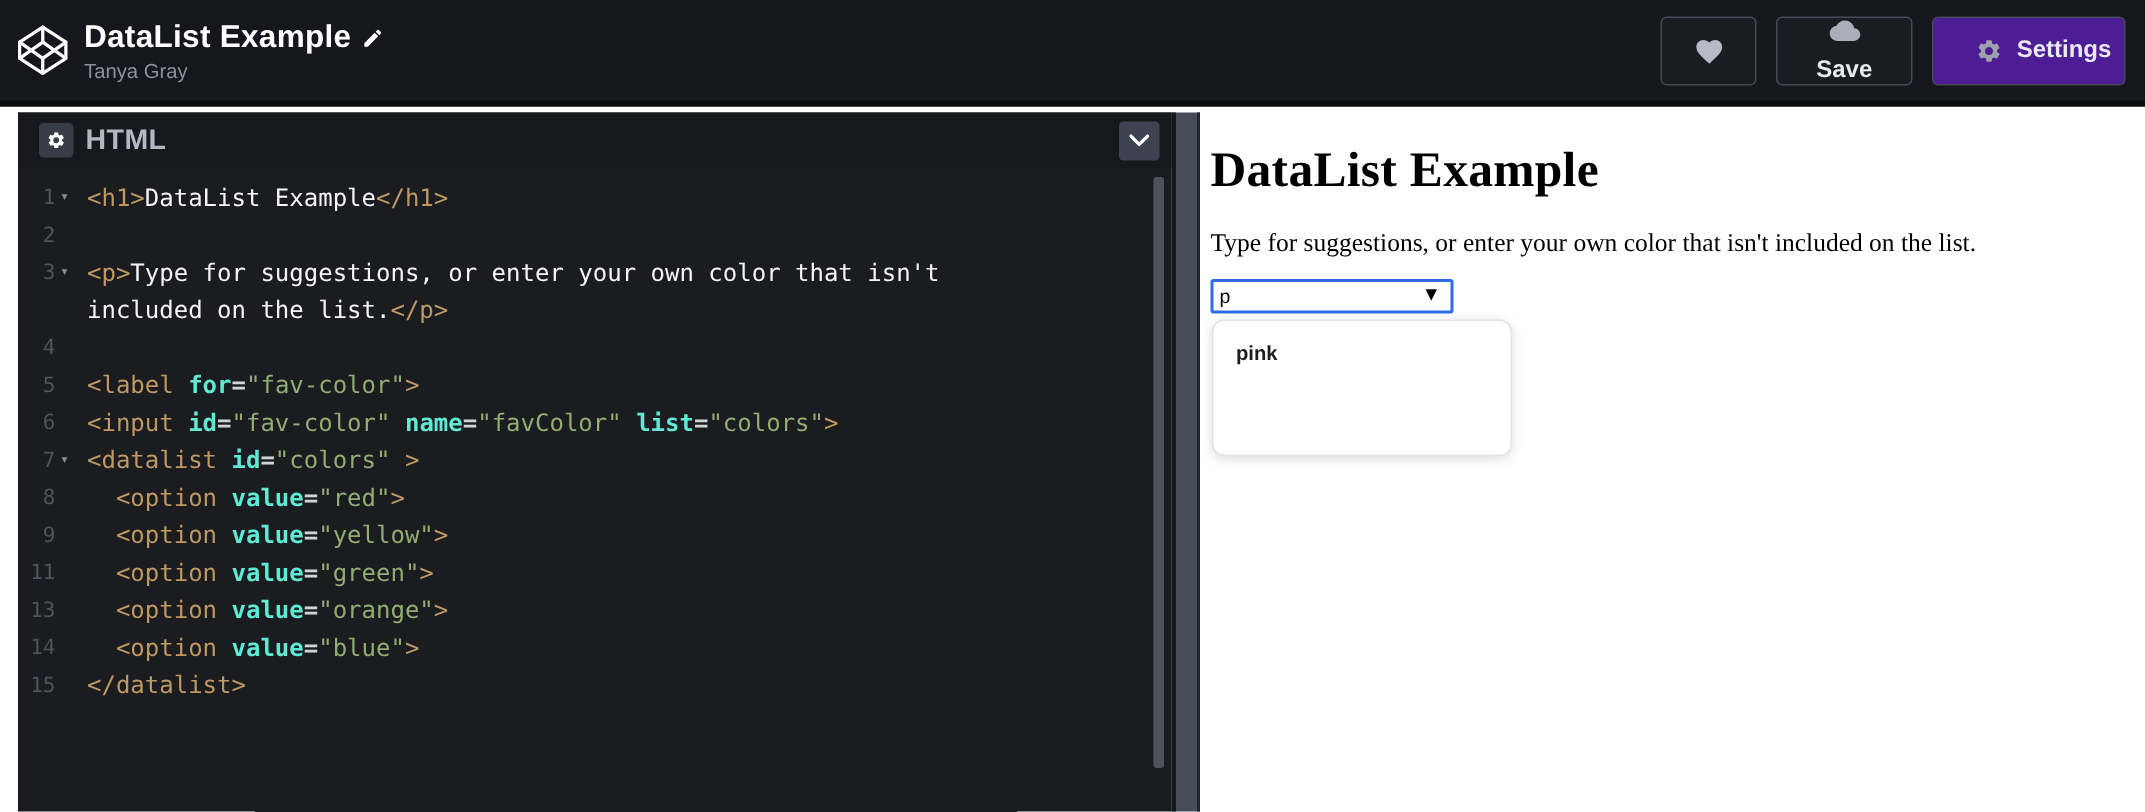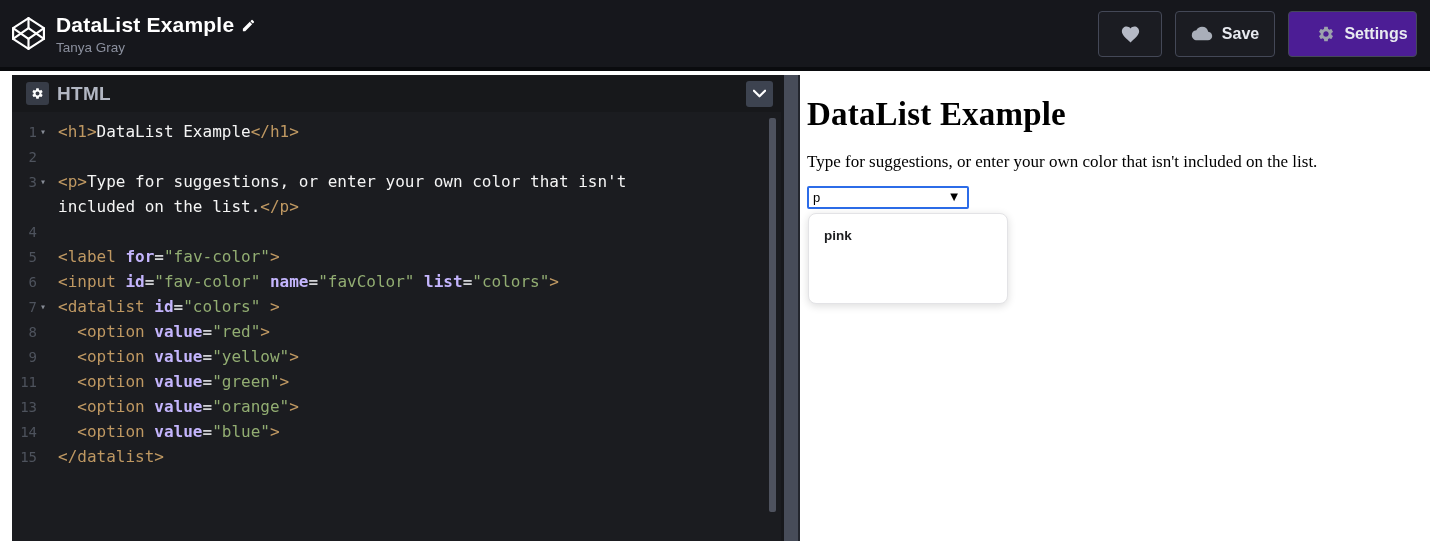--- a/index.html
+++ b/index.html
@@ -14,21 +14,21 @@
   .title-block { margin-left:9px; display:flex; flex-direction:column; }
   .title-row { display:flex; align-items:center; gap:7px; }
   .pen-title { color:#ffffff; font-size:21px; font-weight:bold; letter-spacing:.2px; }
   .pencil { width:15px; height:15px; margin-top:2px; }
   .pen-author { color:#8b909e; font-size:13.5px; margin-top:3px; }
   .header-actions { margin-left:auto; margin-right:13px; display:flex; gap:13px; }
   .hbtn { height:46px; border:1px solid #444857; border-radius:4px; background:#1b1c22;
     color:#e8eaf0; font-size:16px; font-weight:bold; display:flex; align-items:center;
     justify-content:center; gap:9px; cursor:pointer; font-family:inherit; }
   .hbtn.like { width:64px; }
-  .hbtn.save { width:100px; }
+  .hbtn.save { width:91px;flex-direction:column; }
   .hbtn.settings { width:129px; background:#4c1d95; border-color:#444857;padding-left:20px; }
   .hbtn svg { flex:0 0 auto; }
 
   
   .main { position:absolute; top:75px; left:12px; width:1430px; height:466px; display:flex; }
 
   
   .editor-pane { width:769px; height:466px; background:#1b1c20; position:relative; flex:0 0 auto; }
   .editor-header { height:37px; background:#17181b; display:flex; align-items:center; padding:0 8px 0 14px; }
   .mini-gear-btn { width:23px; height:23px; background:#373c47; border:none; border-radius:3px;
@@ -37,21 +37,21 @@
   .collapse-btn { margin-left:auto; width:27px; height:26px; background:#3d4350; border:none;
     border-radius:3px; display:flex; align-items:center; justify-content:center; cursor:pointer; }
 
   .code-area { position:absolute; top:37px; left:0; right:12px; bottom:0; padding-top:7px;
     font-family:"DejaVu Sans Mono", monospace; font-size:16px; overflow:hidden; }
   .code-row { height:25px; display:flex; align-items:center; white-space:pre; }
   .ln { width:25px; text-align:right; color:#4e535d; font-size:14px; flex:0 0 auto; }
   .fold { width:21px; padding-left:3px; color:#878c96; font-size:10px; flex:0 0 auto; }
   .code { color:#f5f5f5; }
   .tk-tag { color:#bf9862; }
-  .tk-attr { color:#c4b5fd; font-weight:bold;text-align:center; }
+  .tk-attr { color:#5eead4; font-weight:bold;text-align:center; }
   .tk-val { color:#92ad72; }
   .tk-eq { color:#d2d3d6; font-weight:bold; }
   .tk-txt { color:#f5f5f5; }
 
   .editor-scrollbar { position:absolute; right:5px; top:43px; width:7px; height:394px;
     background:#4e525e; border-radius:2px; }
 
   
   .resizer { width:19px; height:466px; background:#474c59; flex:0 0 auto;
     border-left:3px solid #17181c; border-right:2px solid #23262e; cursor:col-resize; }

